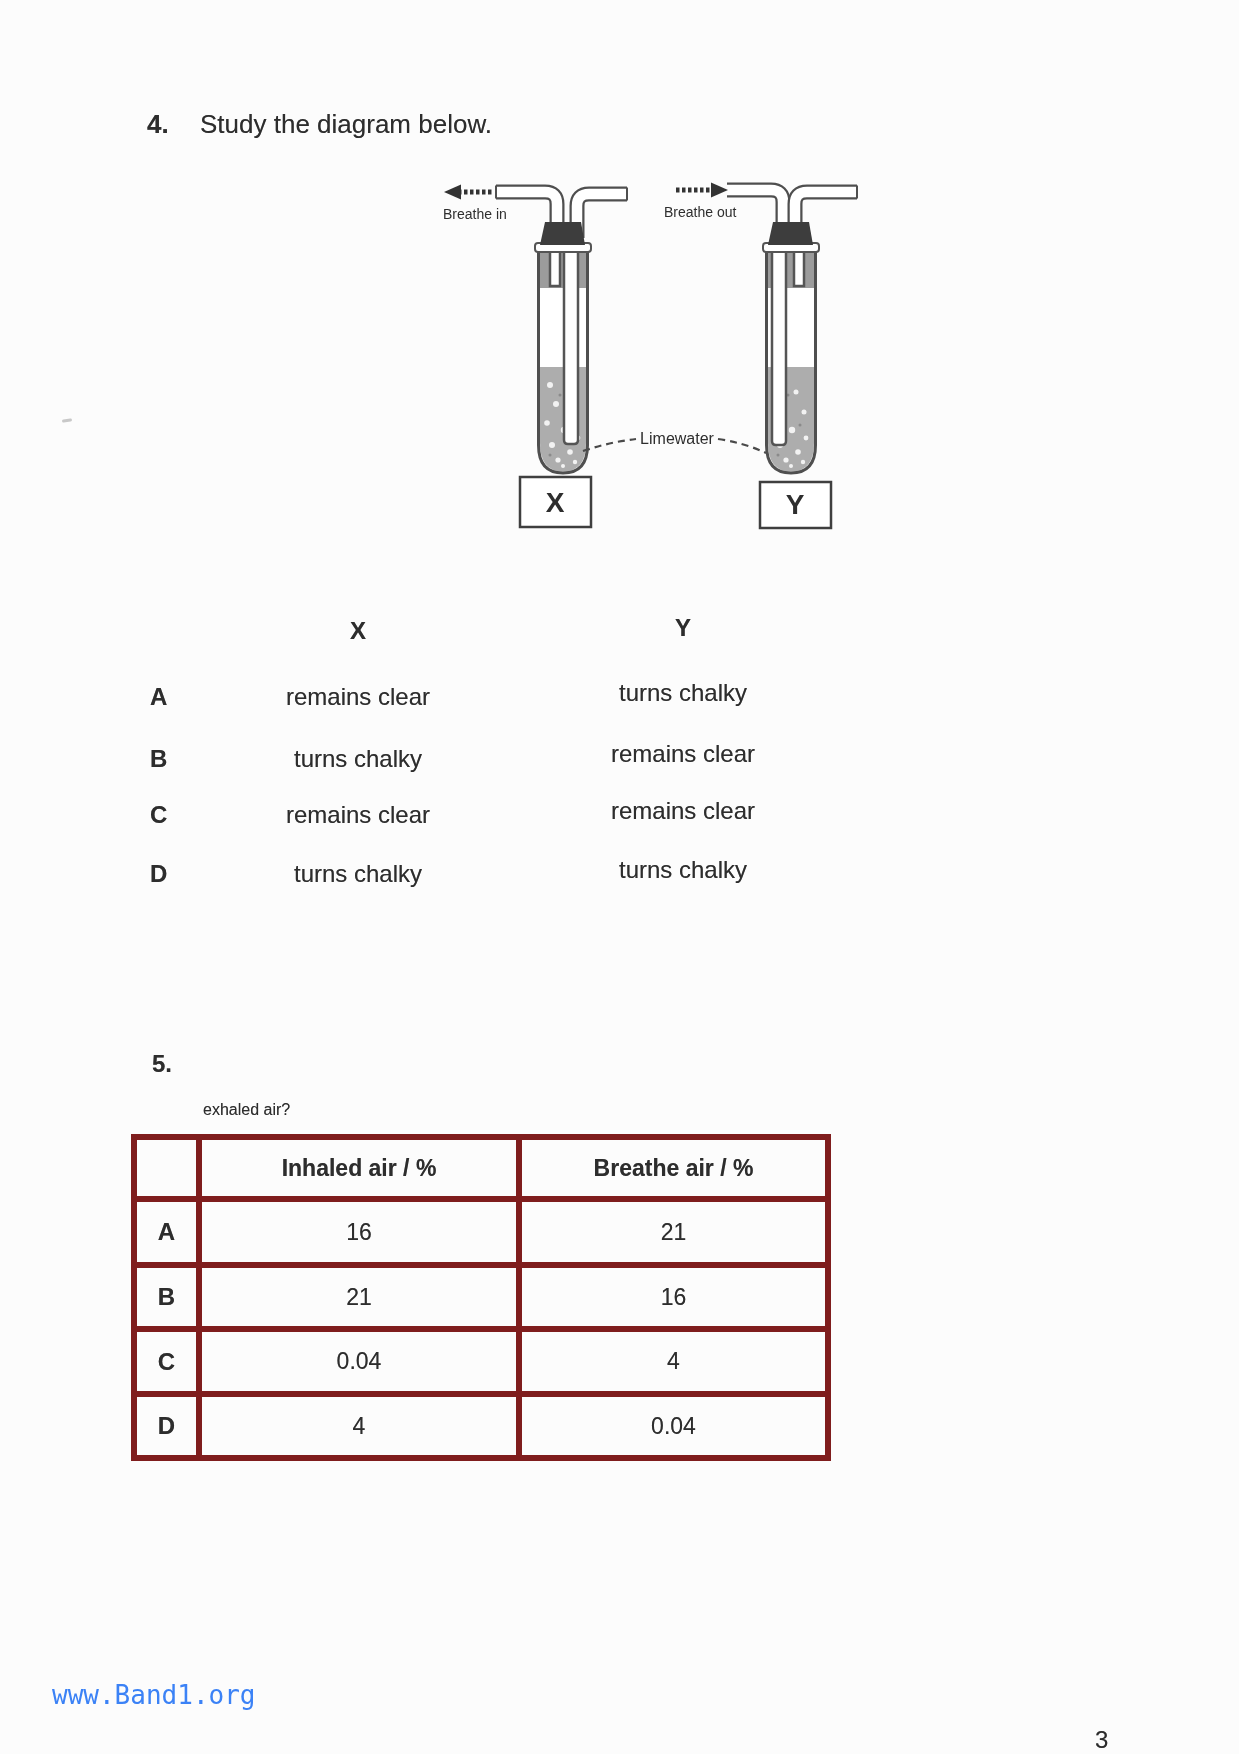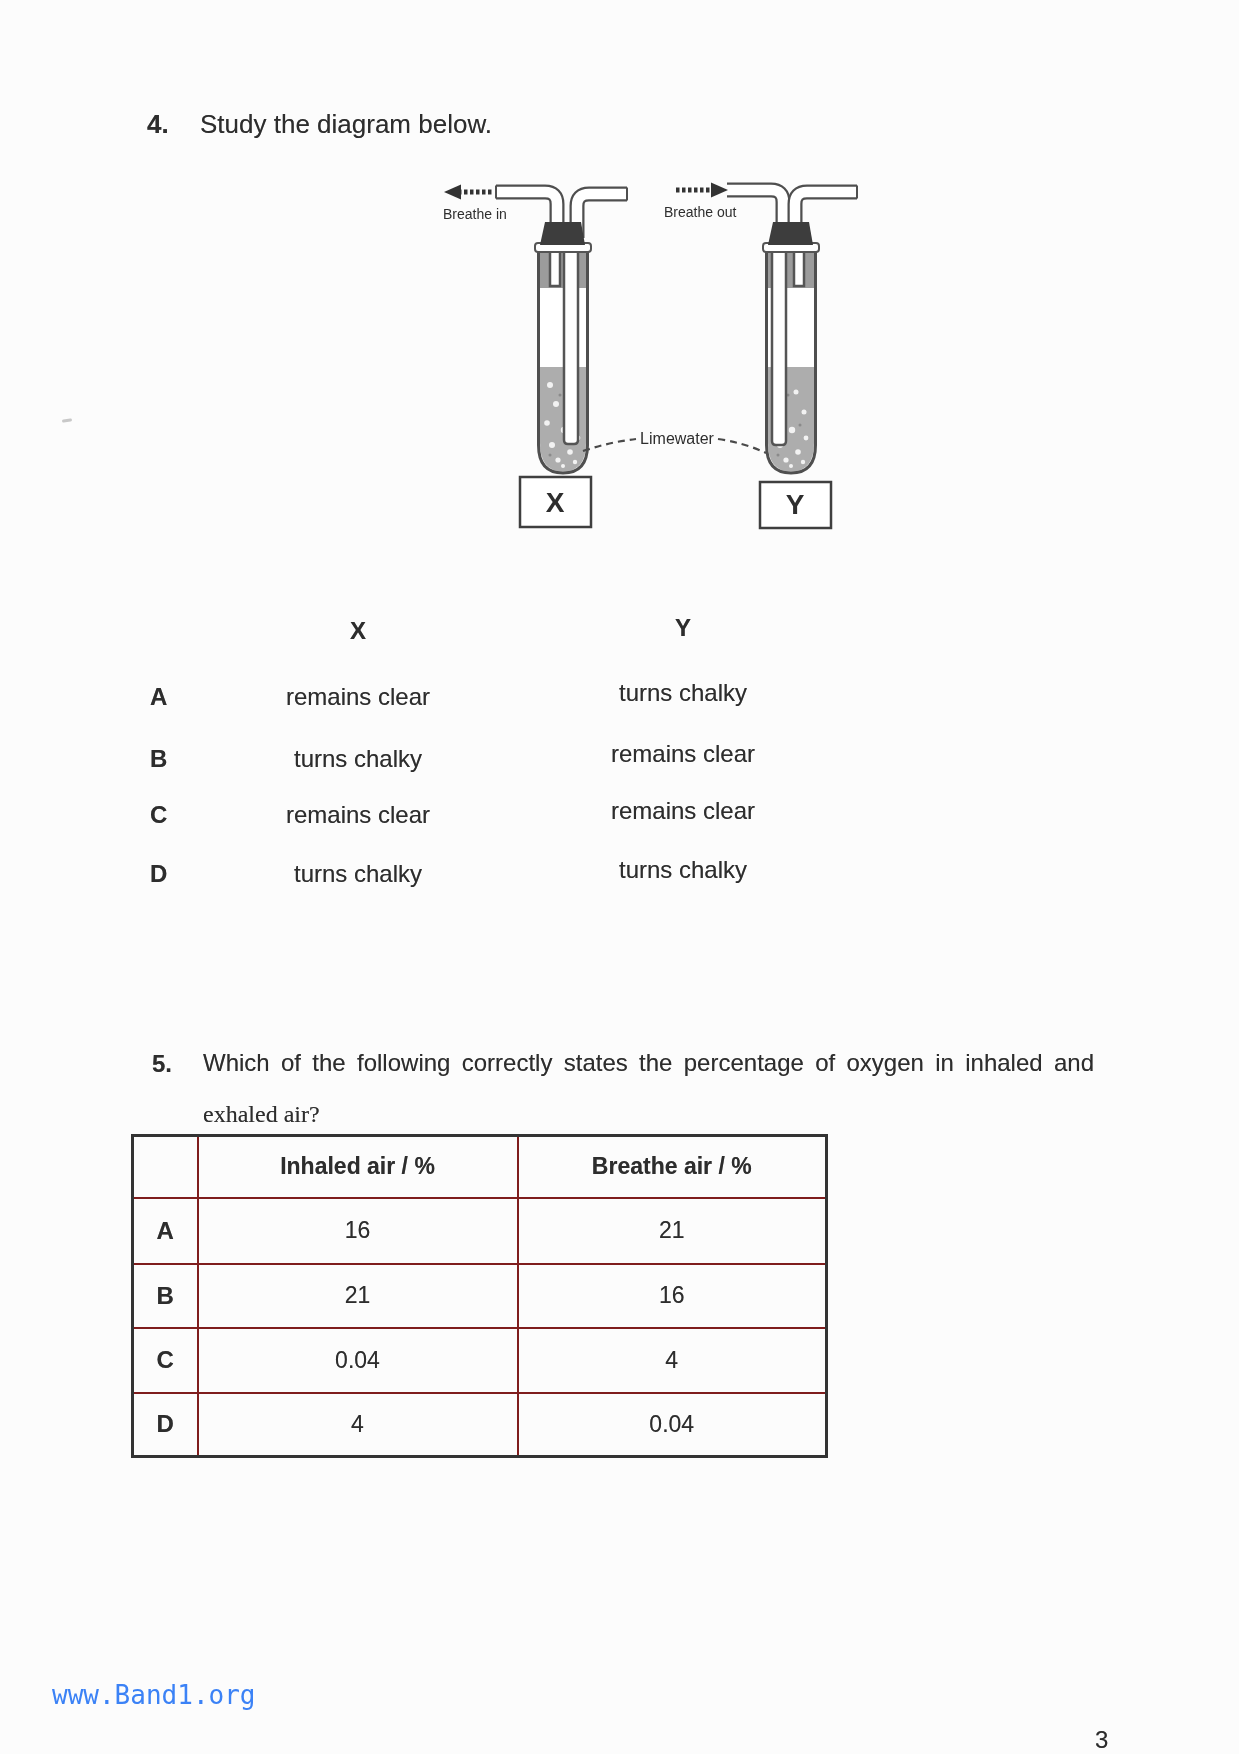--- a/index.html
+++ b/index.html
@@ -21,26 +21,26 @@
   
   .opt-letter{left:150px;width:40px;font-size:24px;font-weight:bold;}
   .opt-xcell{left:218px;width:280px;text-align:center;font-size:24px;}
   .opt-ycell{left:543px;width:280px;text-align:center;font-size:24px;}
   .opt-head{font-weight:bold;}
 
   
   .q5-num{left:152px;top:1050px;font-size:24px;font-weight:bold;}
   .q5-line1{left:203px;top:1049px;width:891px;font-size:24px;
             text-align:justify;text-align-last:justify;white-space:normal;}
-  .q5-line2{left:203px;top:1101px;font-size:24px;font-family:Liberation Serif, serif;}
+  .q5-line2{left:203px;top:1101px;font-size:16px;}
 
   
   .q5-table{left:131px;top:1134px;border-collapse:collapse;table-layout:fixed;}
   .q5-table td,.q5-table th{
-    border:2px solid #7f1d1d;text-align:center;vertical-align:middle;
+    border:6px solid #7f1d1d;text-align:center;vertical-align:middle;
     font-size:23px;padding:0;
   }
   .q5-table{border:3px solid #333;}
   .q5-table th{font-weight:bold;}
   .q5-table td.letter{font-weight:bold;font-size:24px;}
 
   
   .footer-url{left:52px;top:1680px;font-family:"DejaVu Sans Mono","Liberation Mono",monospace;
               font-size:26px;color:#3b82f6;}
   .page-num{left:1095px;top:1726px;font-size:24px;}
@@ -181,21 +181,20 @@
     <span class="abs scan opt-xcell" style="top:801px;">remains clear</span>
     <span class="abs scan opt-ycell" style="top:797px;">remains clear</span>
   </div>
   <div>
     <span class="abs scan opt-letter" style="top:860px;">D</span>
     <span class="abs scan opt-xcell" style="top:860px;">turns chalky</span>
     <span class="abs scan opt-ycell" style="top:856px;">turns chalky</span>
   </div>
 
   <span class="abs scan q5-num">5.</span>
-  <div class="abs scan q5-line1">Which of the following correctly states the percentage of oxygen in inhaled and</div>
   <div class="abs scan q5-line2">exhaled air?</div>
 
   <table class="abs scan q5-table">
     <colgroup>
         <col style="width:65px;">
         <col style="width:320px;">
         <col style="width:309px;">
       </colgroup>
     <tbody>
         <tr style="height:62px;">

